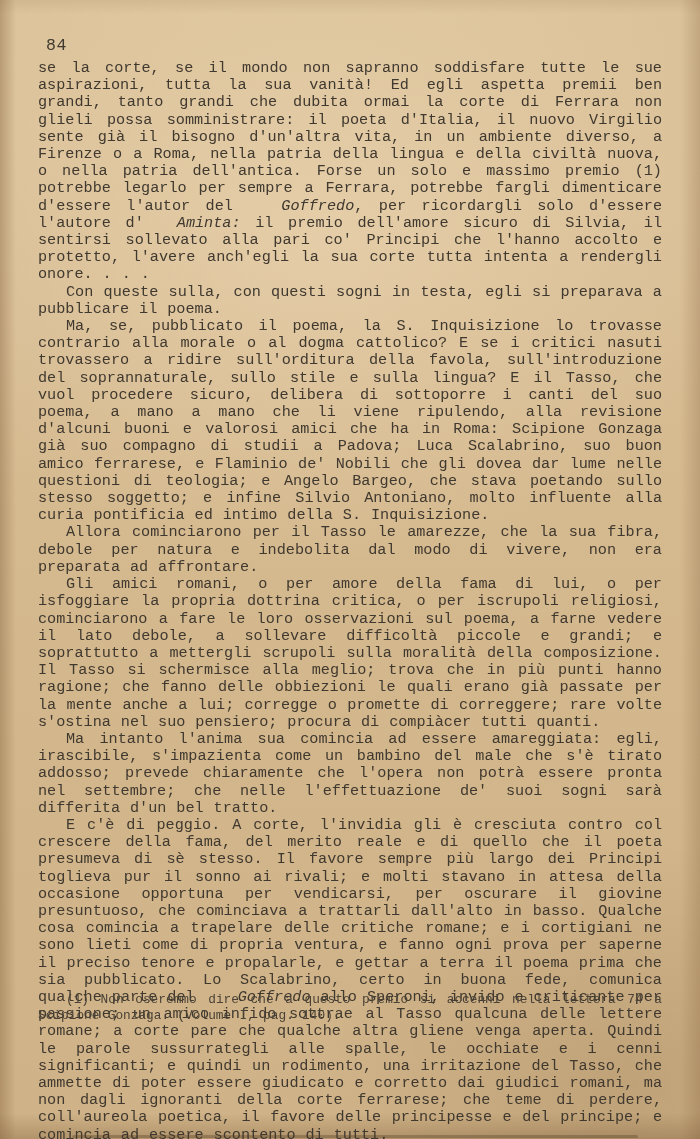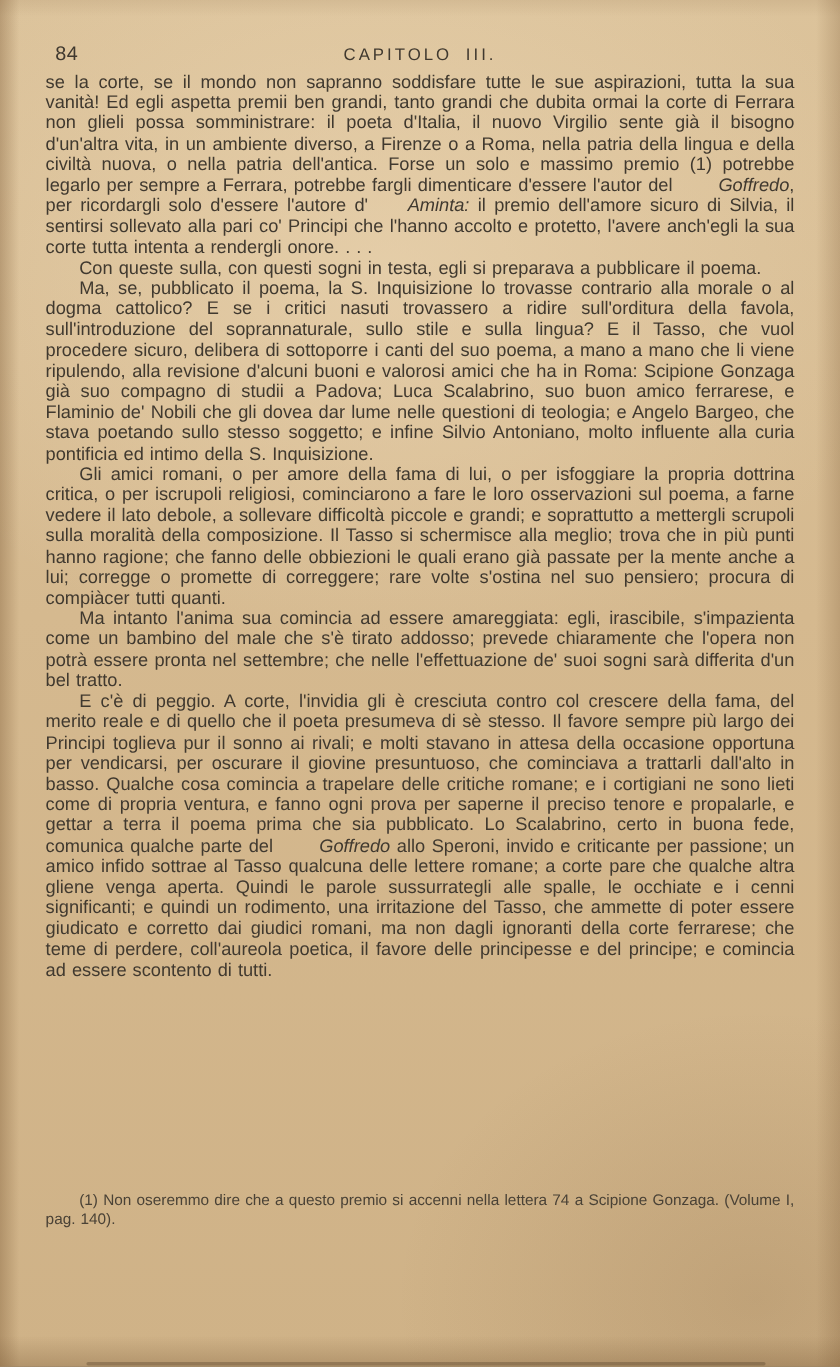--- a/index.html
+++ b/index.html
@@ -5,21 +5,21 @@
   html, body {
     margin: 0;
     padding: 0;
     background: #7a6a55;
   }
   .page {
     position: relative;
     width: 700px;
     height: 1139px;
     overflow: hidden;
-    font-family: Liberation Sans, sans-serif;
+    font-family: Liberation Mono, monospace;
     color: var(--ink, #40392f);
     background:
       radial-gradient(ellipse 620px 480px at 46% 20%, rgba(238,217,183,0.55) 0%, rgba(238,217,183,0) 70%),
       radial-gradient(ellipse 500px 400px at 90% 95%, rgba(120,86,50,0.18) 0%, rgba(120,86,50,0) 60%),
       linear-gradient(180deg, var(--paper-light, #dcc39b) 0%, var(--paper, #d5b98f) 45%, #cfb287 100%);
   }
   
   .edge-shading {
     position: absolute;
     inset: 0;
@@ -103,27 +103,27 @@
   }
 </style>
 </head>
 <body>
 
 <div class="page">
   <div class="edge-shading"></div>
 
   <div class="header">
     <span class="page-number">84</span>
-    <div class="chapter-title">CAPITOLO III.</div>
   </div>
 
   <div class="body-text">
       <p class="para no-indent"><span>se la corte, se il mondo non sapranno soddisfare tutte le sue aspirazioni, tutta la sua vanità! Ed egli aspetta premii ben grandi, tanto grandi che dubita ormai la corte di Ferrara non glieli possa somministrare: il poeta d'Italia, il nuovo Virgilio sente già il bisogno d'un'altra vita, in un ambiente diverso, a Firenze o a Roma, nella patria della lingua e della civiltà nuova, o nella patria dell'antica. Forse un solo e massimo premio (1) potrebbe legarlo per sempre a Ferrara, potrebbe fargli dimenticare d'essere l'autor del </span><span class="italic">Goffredo</span><span>, per ricordargli solo d'essere l'autore d'</span><span class="italic">Aminta:</span><span> il premio dell'amore sicuro di Silvia, il sentirsi sollevato alla pari co' Principi che l'hanno accolto e protetto, l'avere anch'egli la sua corte tutta intenta a rendergli onore. . . .</span></p>
       <p class="para"><span>Con queste sulla, con questi sogni in testa, egli si preparava a pubblicare il poema.</span></p>
       <p class="para"><span>Ma, se, pubblicato il poema, la S. Inquisizione lo trovasse contrario alla morale o al dogma cattolico? E se i critici nasuti trovassero a ridire sull'orditura della favola, sull'introduzione del soprannaturale, sullo stile e sulla lingua? E il Tasso, che vuol procedere sicuro, delibera di sottoporre i canti del suo poema, a mano a mano che li viene ripulendo, alla revisione d'alcuni buoni e valorosi amici che ha in Roma: Scipione Gonzaga già suo compagno di studii a Padova; Luca Scalabrino, suo buon amico ferrarese, e Flaminio de' Nobili che gli dovea dar lume nelle questioni di teologia; e Angelo Bargeo, che stava poetando sullo stesso soggetto; e infine Silvio Antoniano, molto influente alla curia pontificia ed intimo della S. Inquisizione.</span></p>
+      <p class="para"><span>Allora cominciarono per il Tasso le amarezze, che la sua fibra, debole per natura e indebolita dal modo di vivere, non era preparata ad affrontare.</span></p>
       <p class="para"><span>Gli amici romani, o per amore della fama di lui, o per isfoggiare la propria dottrina critica, o per iscrupoli religiosi, cominciarono a fare le loro osservazioni sul poema, a farne vedere il lato debole, a sollevare difficoltà piccole e grandi; e soprattutto a mettergli scrupoli sulla moralità della composizione. Il Tasso si schermisce alla meglio; trova che in più punti hanno ragione; che fanno delle obbiezioni le quali erano già passate per la mente anche a lui; corregge o promette di correggere; rare volte s'ostina nel suo pensiero; procura di compiàcer tutti quanti.</span></p>
       <p class="para"><span>Ma intanto l'anima sua comincia ad essere amareggiata: egli, irascibile, s'impazienta come un bambino del male che s'è tirato addosso; prevede chiaramente che l'opera non potrà essere pronta nel settembre; che nelle l'effettuazione de' suoi sogni sarà differita d'un bel tratto.</span></p>
       <p class="para"><span>E c'è di peggio. A corte, l'invidia gli è cresciuta contro col crescere della fama, del merito reale e di quello che il poeta presumeva di sè stesso. Il favore sempre più largo dei Principi toglieva pur il sonno ai rivali; e molti stavano in attesa della occasione opportuna per vendicarsi, per oscurare il giovine presuntuoso, che cominciava a trattarli dall'alto in basso. Qualche cosa comincia a trapelare delle critiche romane; e i cortigiani ne sono lieti come di propria ventura, e fanno ogni prova per saperne il preciso tenore e propalarle, e gettar a terra il poema prima che sia pubblicato. Lo Scalabrino, certo in buona fede, comunica qualche parte del </span><span class="italic">Goffredo</span><span> allo Speroni, invido e criticante per passione; un amico infido sottrae al Tasso qualcuna delle lettere romane; a corte pare che qualche altra gliene venga aperta. Quindi le parole sussurrategli alle spalle, le occhiate e i cenni significanti; e quindi un rodimento, una irritazione del Tasso, che ammette di poter essere giudicato e corretto dai giudici romani, ma non dagli ignoranti della corte ferrarese; che teme di perdere, coll'aureola poetica, il favore delle principesse e del principe; e comincia ad essere scontento di tutti.</span></p>
     </div>
 
   <div class="footnote">(1) Non oseremmo dire che a questo premio si accenni nella lettera 74 a Scipione Gonzaga. (Volume I, pag. 140).</div>
 
   <div class="bottom-edge-line"></div>
 </div>
 

